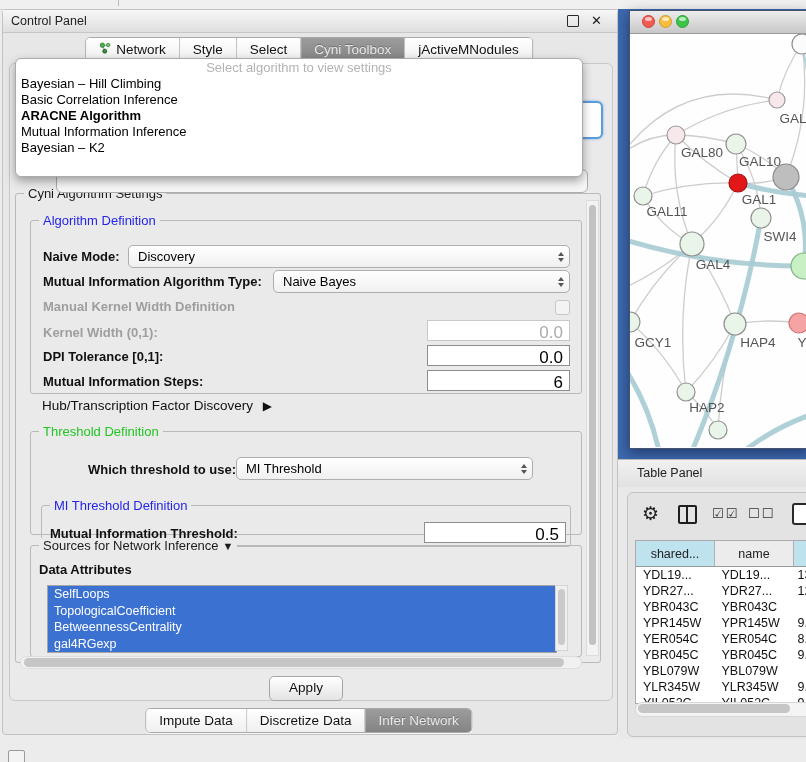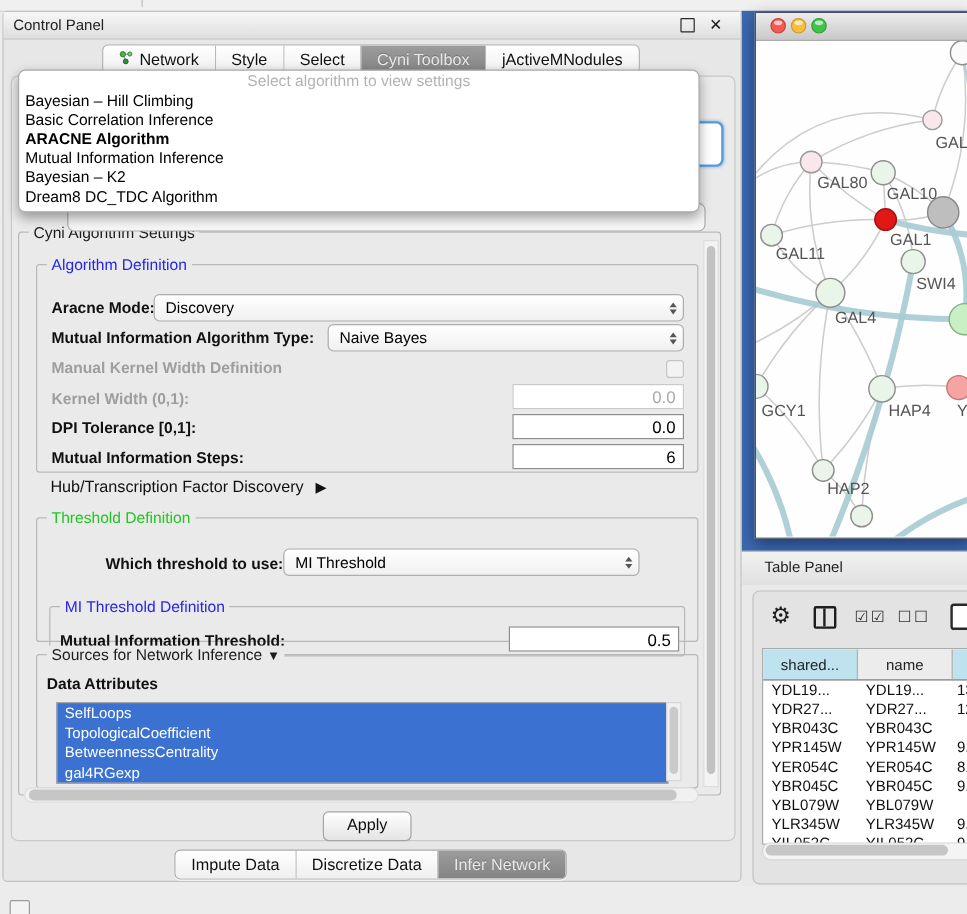--- a/index.html
+++ b/index.html
@@ -91,21 +91,21 @@
   
   .combo{position:absolute;height:23px;background:linear-gradient(#FFFFFF,#F0F0F0);border:1px solid #AEAEAE;
       border-radius:5px;box-sizing:border-box;display:flex;align-items:center;}
   .combo .val{flex:1;padding-left:9px;font-size:13px;color:#000;white-space:nowrap;overflow:hidden;}
   .stepper{width:16px;height:100%;display:flex;flex-direction:column;align-items:center;justify-content:center;gap:2px;}
   .stepper i{display:block;width:0;height:0;border-left:3.5px solid transparent;border-right:3.5px solid transparent;}
   .stepper .up{border-bottom:4.5px solid #555;}
   .stepper .dn{border-top:4.5px solid #555;}
   
   .field{position:absolute;height:21px;background:#fff;border:1px solid #8E8E8E;box-sizing:border-box;
-      font-size:14px;color:#000;text-align:right;padding:2px 6px 0 0;}
+      font-size:17px;color:#000;text-align:right;padding:2px 6px 0 0;}
   .field.dim{border:1px solid #C9C9C9;color:#ABABAB;}
   .cb{position:absolute;width:15px;height:15px;background:#F3F3F3;border:1px solid #C6C6C6;border-radius:3px;box-sizing:border-box;}
   .hub-row{position:absolute;left:26px;top:204px;font-size:13.5px;color:#111;white-space:nowrap;}
   .hub-row .arr{font-size:12px;margin-left:6px;}
   .src-title-arr{font-size:11px;margin-left:4px;}
   
   .listbox{position:absolute;left:16px;top:39px;width:508px;height:66px;background:#3B71D0;border:1px solid #A5A5A5;overflow:hidden;}
   .listbox .li{height:16.5px;line-height:16.5px;padding-left:6px;font-size:12.5px;color:#fff;white-space:nowrap;}
   .list-vscroll{position:absolute;left:524px;top:39px;width:13px;height:66px;background:#F0F0F0;border:1px solid #D5D5D5;box-sizing:border-box;}
   .list-vscroll .thumb{position:absolute;left:2px;top:3px;width:7px;height:56px;border-radius:4px;background:#CACACA;}
@@ -313,31 +313,30 @@
     <div class="behind-combo-frag"></div>
 
     <div class="popup">
       <div class="hint">Select algorithm to view settings</div>
       <div id="popup-items">
           <div class="item">Bayesian – Hill Climbing</div>
           <div class="item">Basic Correlation Inference</div>
           <div class="item bold">ARACNE Algorithm</div>
           <div class="item">Mutual Information Inference</div>
           <div class="item">Bayesian – K2</div>
-          <div class="item">Dream8 DC_TDC Algorithm</div>
         </div>
     </div>
 
     <div class="grp settings-group" style="background:#EAEAEA;">
       <span class="lbl">Cyni Algorithm Settings</span>
 
       <div class="grp alg-group">
         <span class="lbl blue">Algorithm Definition</span>
 
-        <span class="b-label" style="left:12px;top:28px;">Aracne Mode:</span>
+        <span class="b-label" style="left:12px;top:28px;">Naive Mode:</span>
         <div class="combo" style="left:97px;top:24px;width:442px;">
           <span class="val">Discovery</span>
           <span class="stepper">
               <i class="up"></i>
               <i class="dn"></i>
             </span>
         </div>
 
         <span class="b-label" style="left:12px;top:53px;">Mutual Information Algorithm Type:</span>
         <div class="combo" style="left:242px;top:49px;width:297px;">

